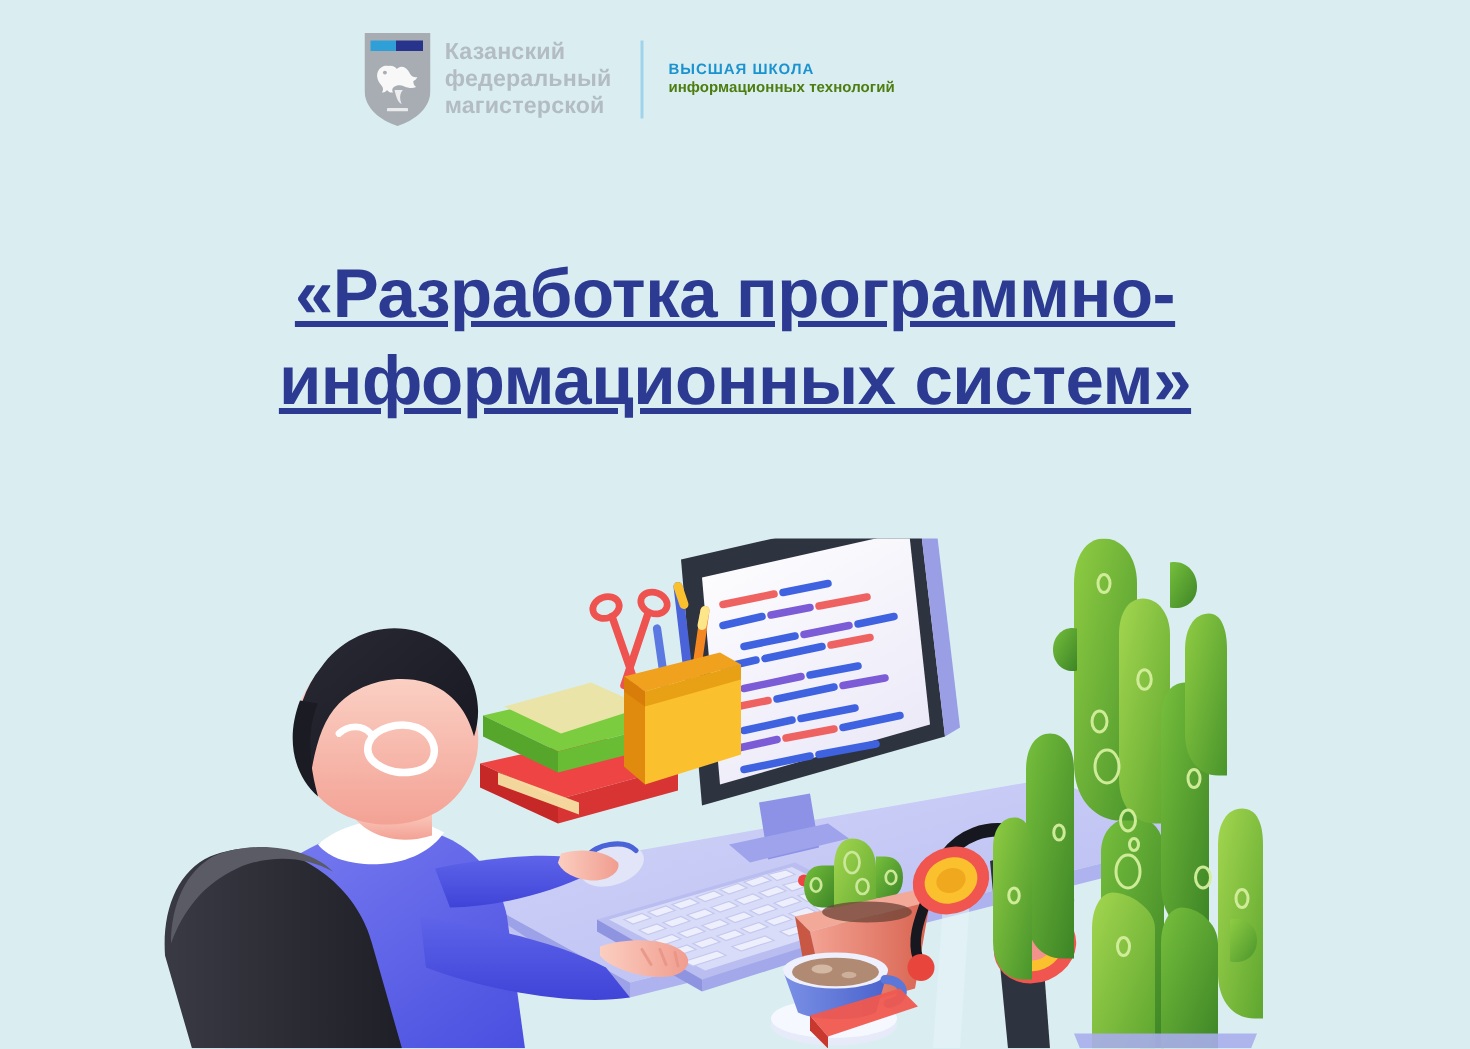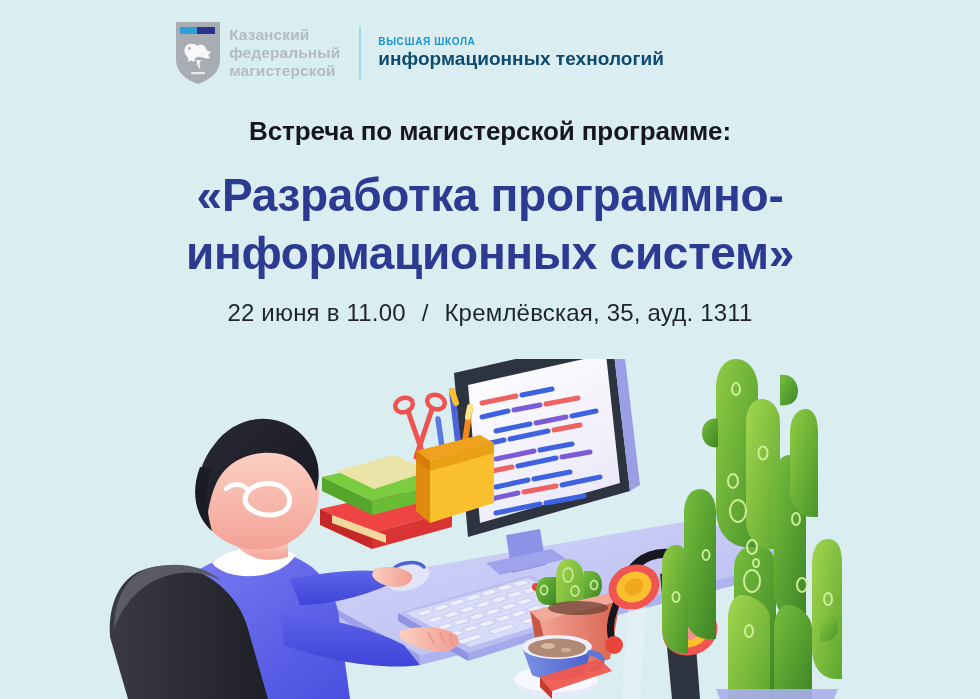--- a/index.html
+++ b/index.html
@@ -71,23 +71,23 @@
     line-height: 1.2;
     white-space: nowrap;
   }
   .vshitis-top {
     font-size: 10px;
     font-weight: 700;
     color: #1a93cf;
     letter-spacing: 0.65px;
   }
   .vshitis-sub {
-    font-size: 19px;
+    font-size: 10px;
     font-weight: 700;
-    color: #0c4a6e;
+    color: #4d7c0f;
     letter-spacing: 0.05px;
   }
 
   
   .kicker {
     position: absolute;
     left: 0;
     top: 116px;
     width: 980px;
     text-align: center;
@@ -100,20 +100,21 @@
     position: absolute;
     left: 0;
     top: 167px;
     width: 980px;
     text-align: center;
     font-size: 46px;
     font-weight: 700;
     color: #2c3b91;
     line-height: 1.26;
     letter-spacing: -0.3px;
+    text-decoration: underline;
   }
   .headline .line { display: block; }
   .meta {
     position: absolute;
     left: 0;
     top: 299px;
     width: 980px;
     text-align: center;
     font-size: 24px;
     font-weight: 400;
@@ -163,32 +164,26 @@
       <div class="lockup-divider"></div>
 
       <div class="vshitis">
         <span class="vshitis-top">ВЫСШАЯ ШКОЛА</span>
         <span class="vshitis-sub">информационных технологий</span>
       </div>
 
     </div>
   </div>
 
-  <div class="kicker">Встреча по магистерской программе:</div>
 
   <div class="headline">
     <span class="line">«Разработка программно-</span>
     <span class="line">информационных систем»</span>
   </div>
 
-  <div class="meta">
-    <span>22 июня в 11.00</span>
-    <span class="sep">/</span>
-    <span>Кремлёвская, 35, ауд. 1311</span>
-  </div>
 
   <svg class="illustration" viewBox="0 0 980 340" preserveAspectRatio="xMidYMax meet" aria-hidden="true">
     <defs>
       <linearGradient id="gShirt" x1="0" y1="0" x2="1" y2="1">
         <stop offset="0" stop-color="#7c80f2"></stop>
         <stop offset="1" stop-color="#4a4fe0"></stop>
       </linearGradient>
       <linearGradient id="gShirtArm" x1="0" y1="0" x2="0" y2="1">
         <stop offset="0" stop-color="#5f64ea"></stop>
         <stop offset="1" stop-color="#3f44d8"></stop>

